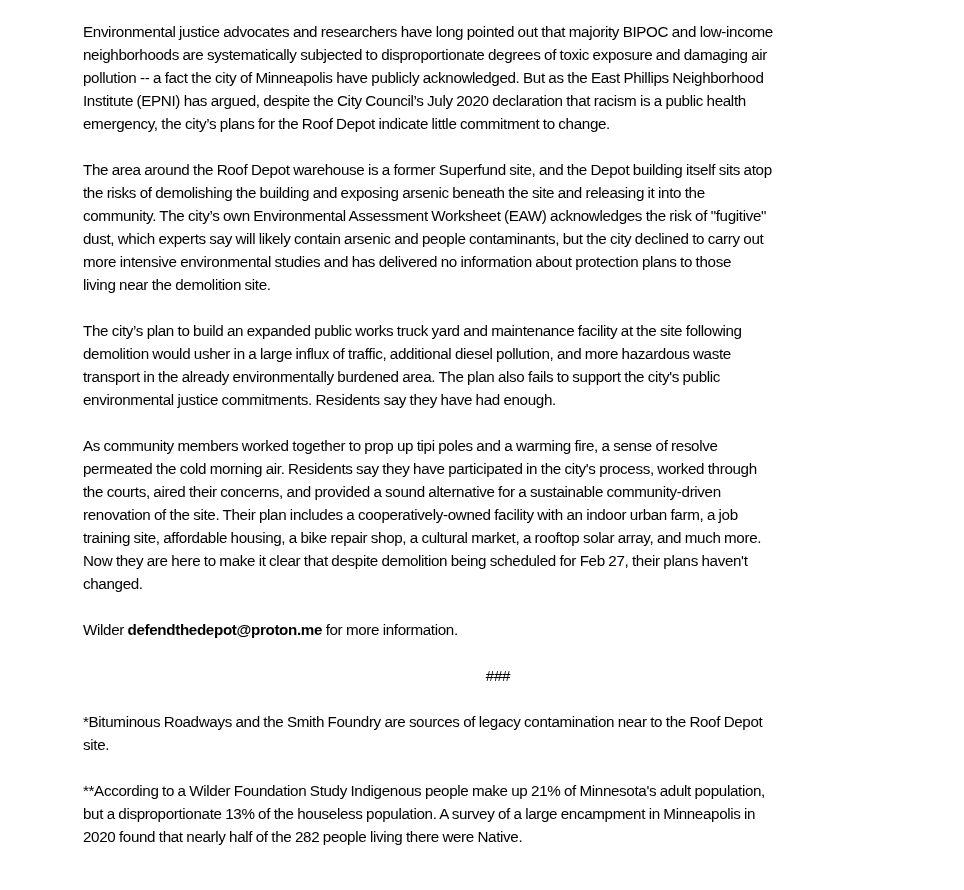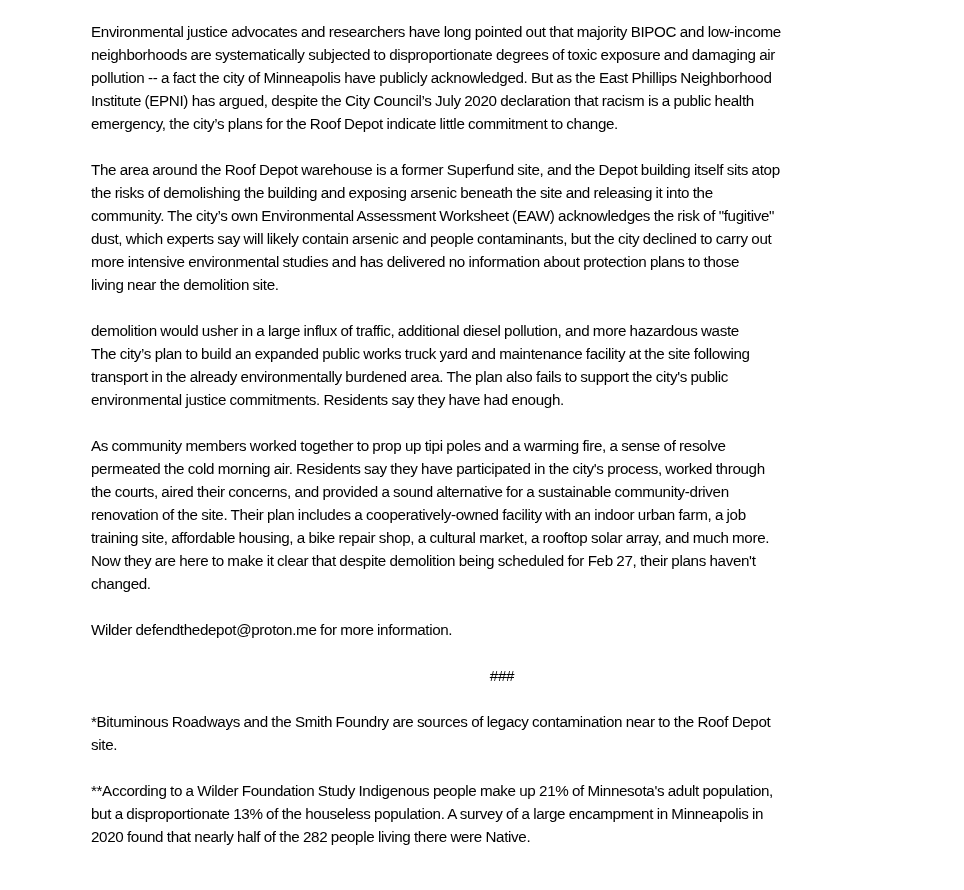--- a/index.html
+++ b/index.html
@@ -3,24 +3,24 @@
 <meta charset="utf-8">
 <style>
   html, body { margin: 0; padding: 0; background: #ffffff; }
   body { width: 964px; height: 890px; overflow: hidden; position: relative; }
   .page {
     position: absolute; left: 83px; top: 20px; width: 830px;
     font-family: "Liberation Sans", sans-serif;
     font-size: 15.2px; line-height: 23px; color: #000000;
     letter-spacing: -0.35px; word-spacing: -0.3px;
   }
-  p { margin: 0 0 23px 8px; white-space: nowrap; }
+  p { margin: 0 0 23px 0; white-space: nowrap; }
   .line { display: block; }
   .sep { text-align: center; margin-bottom: 23px; }
-  b { font-weight: normal; }
+  b { font-weight: bold; }
 </style>
 </head>
 <body>
 
 <div class="page">
 
   <p>
     <span class="line">Environmental justice advocates and researchers have long pointed out that majority BIPOC and low-income</span>
     <span class="line">neighborhoods are systematically subjected to disproportionate degrees of toxic exposure and damaging air</span>
     <span class="line">pollution -- a fact the city of Minneapolis have publicly acknowledged. But as the East Phillips Neighborhood</span>
@@ -31,22 +31,22 @@
   <p>
     <span class="line">The area around the Roof Depot warehouse is a former Superfund site, and the Depot building itself sits atop</span>
     <span class="line">the risks of demolishing the building and exposing arsenic beneath the site and releasing it into the</span>
     <span class="line">community. The city’s own Environmental Assessment Worksheet (EAW) acknowledges the risk of "fugitive"</span>
     <span class="line">dust, which experts say will likely contain arsenic and people contaminants, but the city declined to carry out</span>
     <span class="line">more intensive environmental studies and has delivered no information about protection plans to those</span>
     <span class="line">living near the demolition site.</span>
   </p>
 
   <p>
+    <span class="line">The city’s plan to build an expanded public works truck yard and maintenance facility at the site following</span>
     <span class="line">demolition would usher in a large influx of traffic, additional diesel pollution, and more hazardous waste</span>
-    <span class="line">The city’s plan to build an expanded public works truck yard and maintenance facility at the site following</span>
     <span class="line">transport in the already environmentally burdened area. The plan also fails to support the city's public</span>
     <span class="line">environmental justice commitments. Residents say they have had enough.</span>
   </p>
 
   <p>
     <span class="line">As community members worked together to prop up tipi poles and a warming fire, a sense of resolve</span>
     <span class="line">permeated the cold morning air. Residents say they have participated in the city's process, worked through</span>
     <span class="line">the courts, aired their concerns, and provided a sound alternative for a sustainable community-driven</span>
     <span class="line">renovation of the site. Their plan includes a cooperatively-owned facility with an indoor urban farm, a job</span>
     <span class="line">training site, affordable housing, a bike repair shop, a cultural market, a rooftop solar array, and much more.</span>

